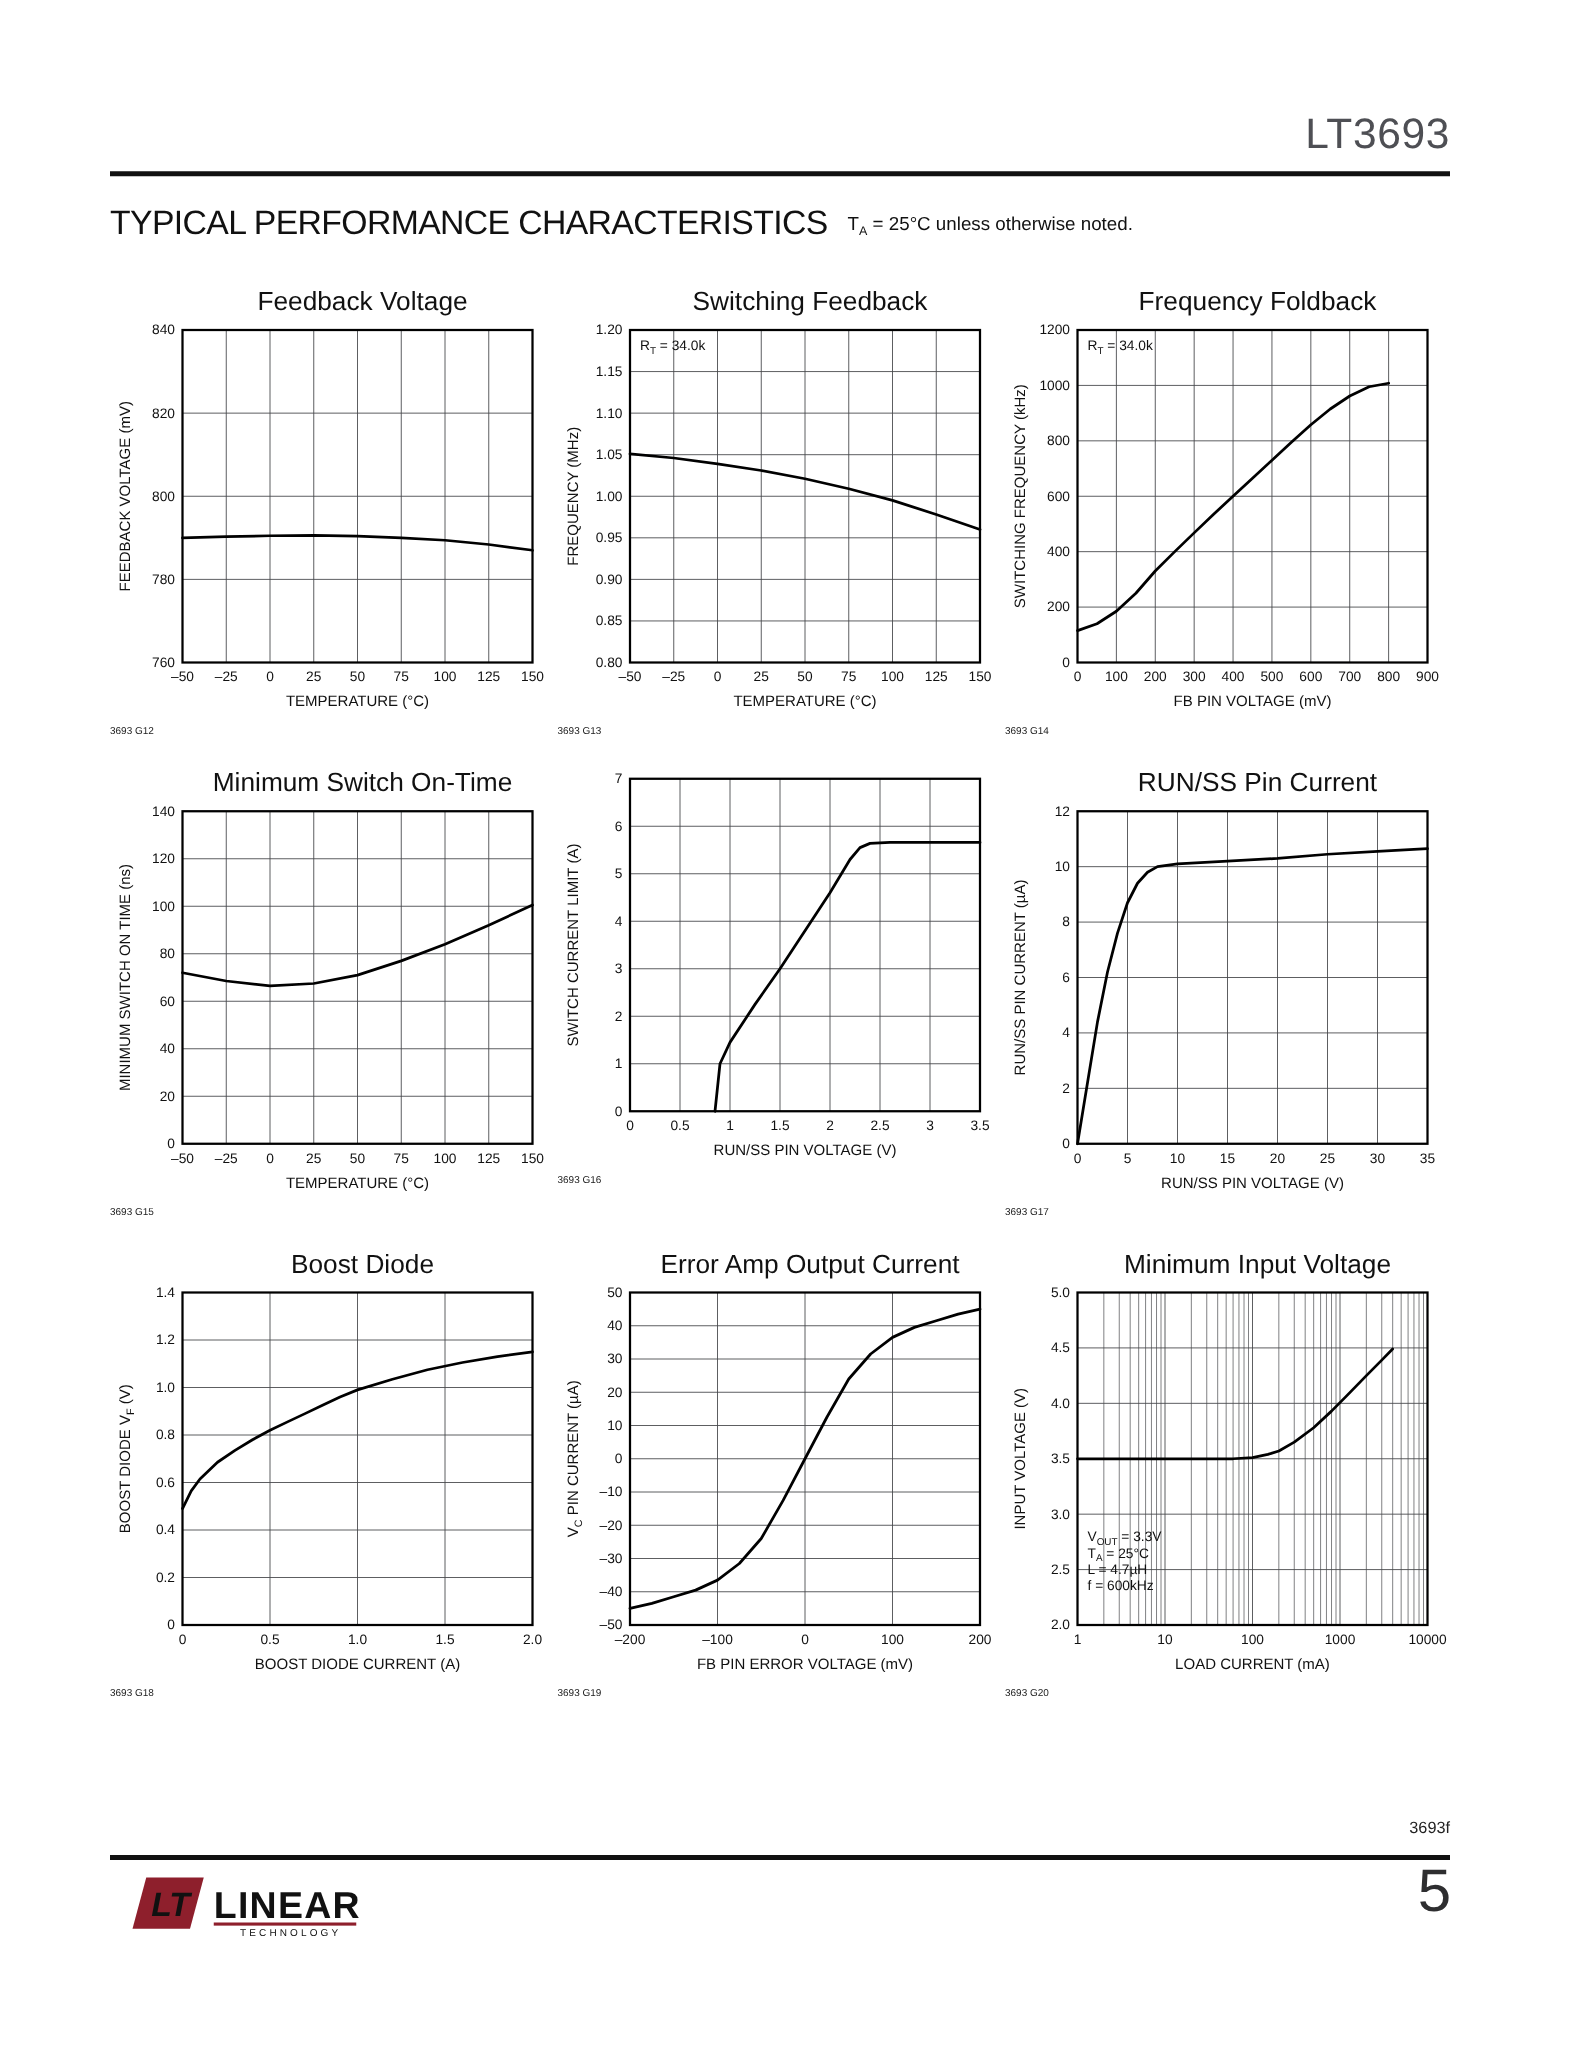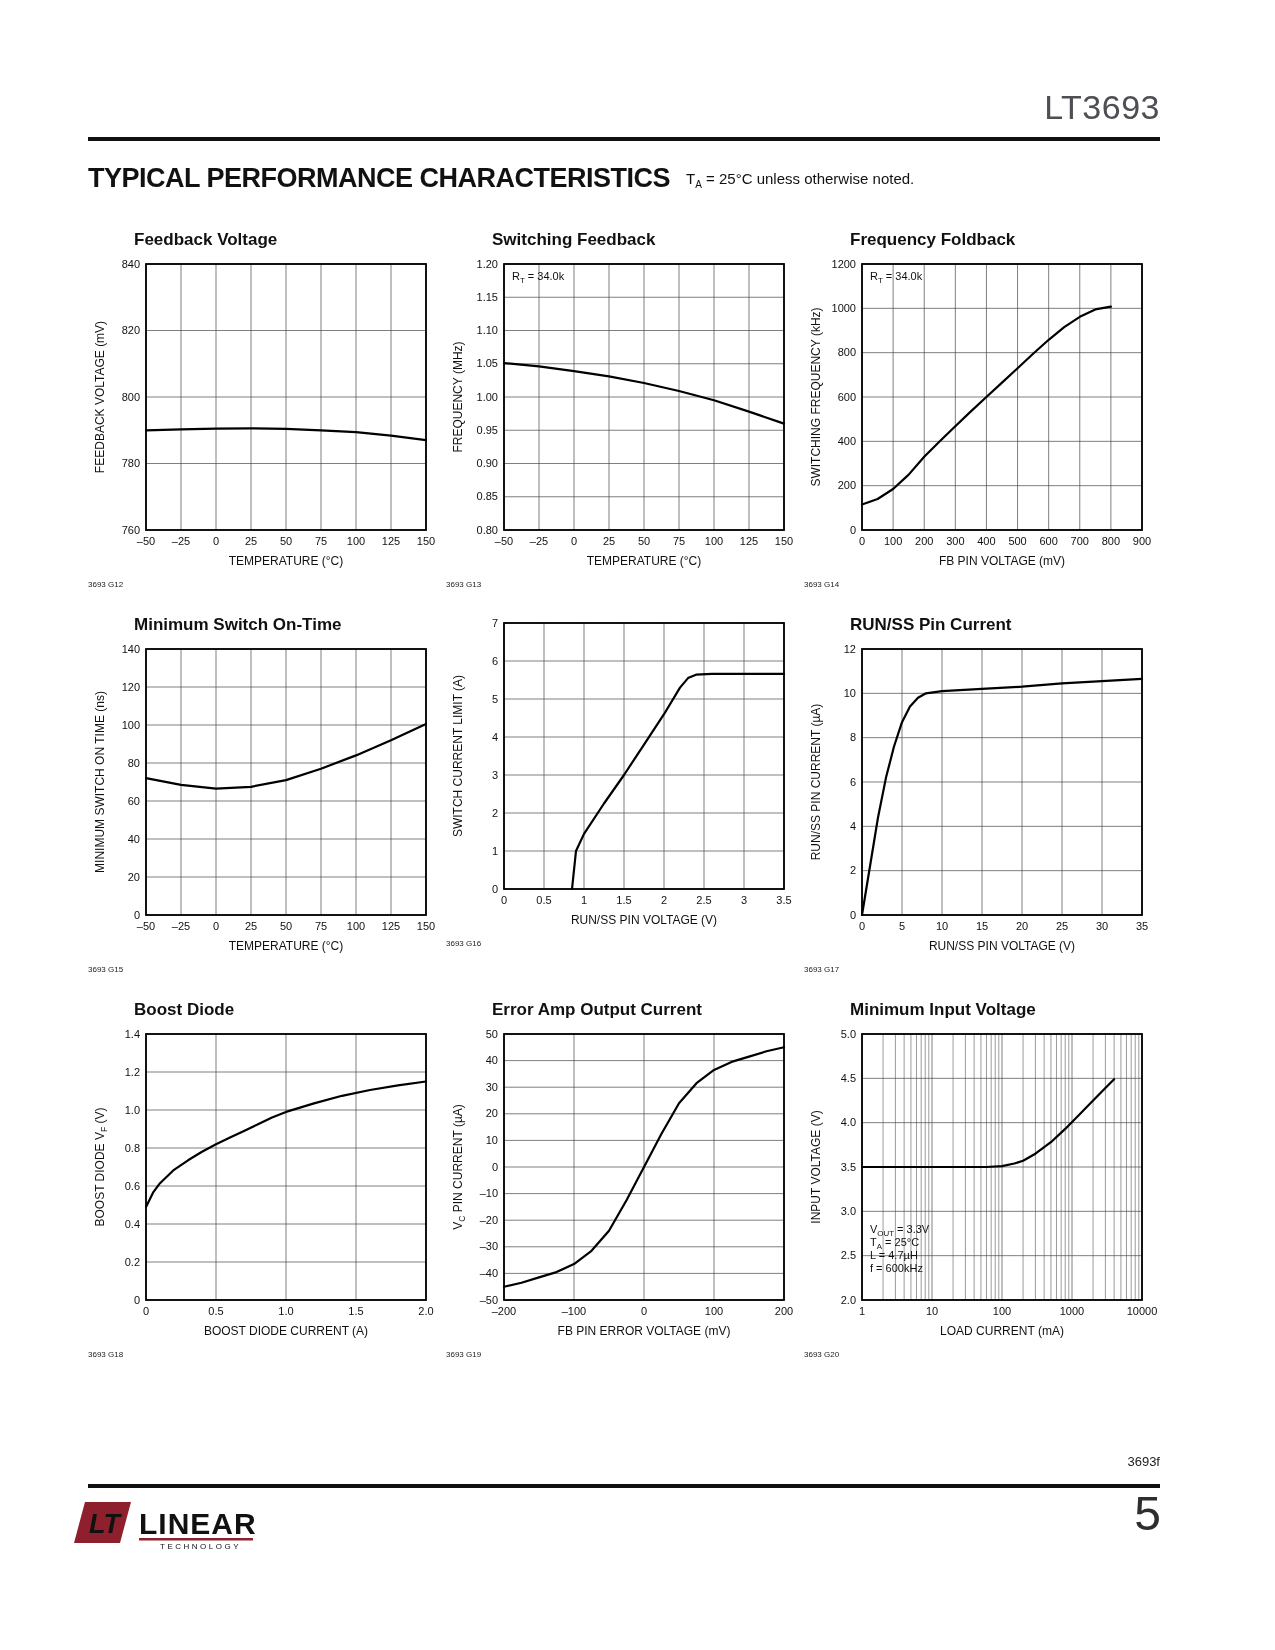--- a/index.html
+++ b/index.html
@@ -7,33 +7,33 @@
     width:1275px;height:1650px;background:#ffffff;position:relative;
     font-family:"Liberation Sans",sans-serif;color:#111;
   }
   svg text{font-family:"Liberation Sans",sans-serif;fill:#111}
   svg{overflow:visible}
 
   .part-number{position:absolute;top:88px;right:115px;font-size:34px;color:#4e4f54;letter-spacing:.5px}
   .header-rule{position:absolute;top:137px;left:88px;width:1072px;height:4px;background:#111}
 
   .section-heading{position:absolute;top:163px;left:88px;width:1120px;white-space:nowrap}
-  .section-title{display:inline;font-size:27px;font-weight:700;letter-spacing:-.5px}
+  .section-title{display:inline;font-size:27px;font-weight:400;letter-spacing:-.5px}
   .section-note{font-size:15px;font-weight:400;margin-left:16px;position:relative;top:-3px}
   .section-note sub{font-size:10px}
 
   .charts-grid{position:absolute;top:230px;left:88px;display:grid;grid-template-columns:repeat(3,358px);grid-auto-rows:385px}
   figure.chart{margin:0;width:358px}
-  .chart-title{text-align:left;padding-left:46px;font-size:17px;font-weight:700;height:26px}
+  .chart-title{text-align:center;padding-left:46px;font-size:21px;font-weight:400;height:26px}
   svg.chart-canvas{display:block;width:350px;height:330px}
   .chart-code{text-align:left;padding-right:10px;font-size:8px;color:#222;margin-top:-6px}
 
   .footer-code{position:absolute;top:1454px;right:115px;font-size:13px;color:#222}
   .footer-rule{position:absolute;top:1484px;left:88px;width:1072px;height:4px;background:#111}
-  .logo{position:absolute;top:1496px;left:68px}
+  .logo{position:absolute;top:1496px;left:100px}
   .page-number{position:absolute;top:1486px;right:114px;font-size:48px;color:#2e2e30}
 </style>
 </head>
 <body>
 
 <div class="page">
 
   <div class="part-number">LT3693</div>
   <div class="header-rule"></div>
 

